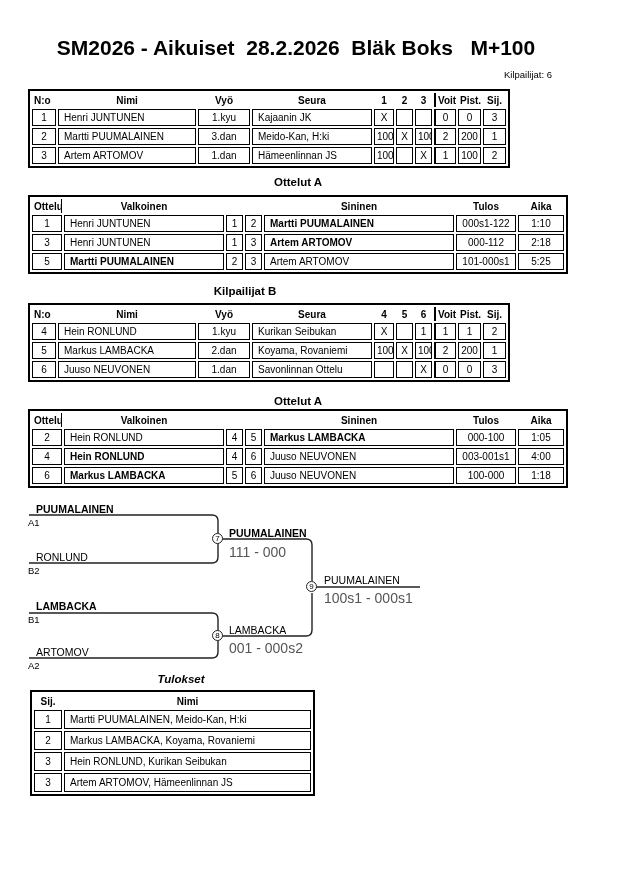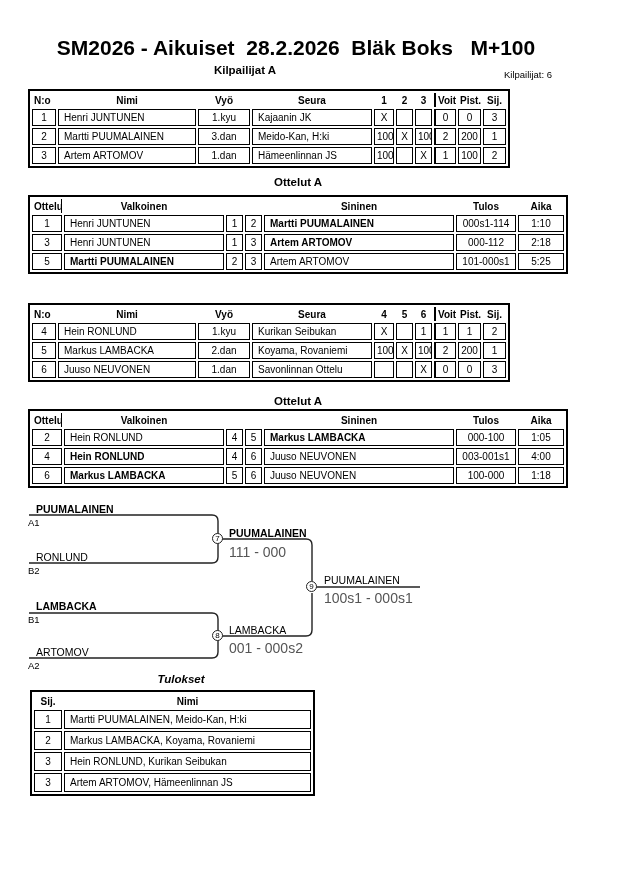--- a/index.html
+++ b/index.html
@@ -52,21 +52,20 @@
   }
 </style>
 </head>
 <body>
 
 <div class="page">
 
   <div class="title">SM2026 - Aikuiset  28.2.2026  Bläk Boks   M+100</div>
   <div class="comp-count">Kilpailijat: 6</div>
 
-  <div class="sec-title st-ka">Kilpailijat A</div>
   <table class="tbl t-ka">
     <colgroup>
         <col style="width:24px">
         <col style="width:138px">
         <col style="width:52px">
         <col style="width:120px">
         <col style="width:20px">
         <col style="width:17px">
         <col style="width:17px">
         <col style="width:22px">
@@ -149,21 +148,21 @@
           <td class="h ctime">Aika</td>
         </tr>
       </thead>
     <tbody>
         <tr>
           <td class="cmatch">1</td>
           <td class="cwhite">Henri JUNTUNEN</td>
           <td class="cn">1</td>
           <td class="cn">2</td>
           <td class="cblue bold">Martti PUUMALAINEN</td>
-          <td class="cres">000s1-114</td>
+          <td class="cres">000s1-122</td>
           <td class="ctime">1:10</td>
         </tr>
         <tr>
           <td class="cmatch">3</td>
           <td class="cwhite">Henri JUNTUNEN</td>
           <td class="cn">1</td>
           <td class="cn">3</td>
           <td class="cblue bold">Artem ARTOMOV</td>
           <td class="cres">000-112</td>
           <td class="ctime">2:18</td>
@@ -173,20 +172,21 @@
           <td class="cwhite bold">Martti PUUMALAINEN</td>
           <td class="cn">2</td>
           <td class="cn">3</td>
           <td class="cblue">Artem ARTOMOV</td>
           <td class="cres">101-000s1</td>
           <td class="ctime">5:25</td>
         </tr>
       </tbody>
   </table>
 
+  <div class="sec-title st-kb">Kilpailijat B</div>
   <table class="tbl t-kb">
     <colgroup>
         <col style="width:24px">
         <col style="width:138px">
         <col style="width:52px">
         <col style="width:120px">
         <col style="width:20px">
         <col style="width:17px">
         <col style="width:17px">
         <col style="width:22px">

